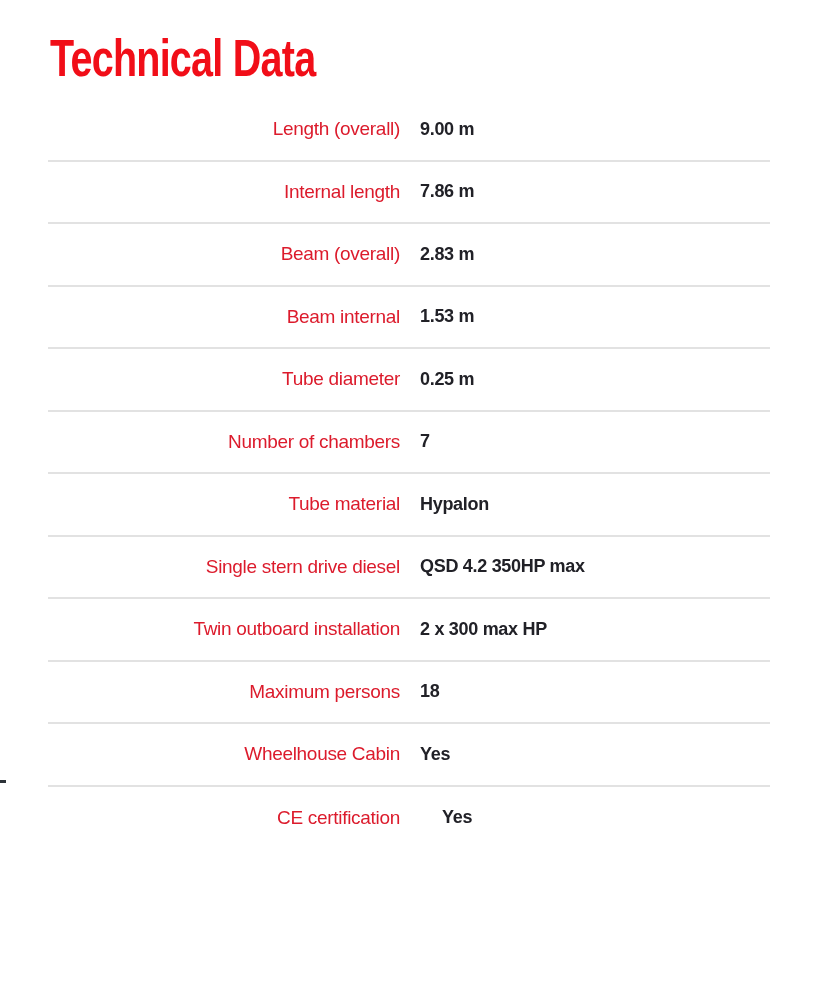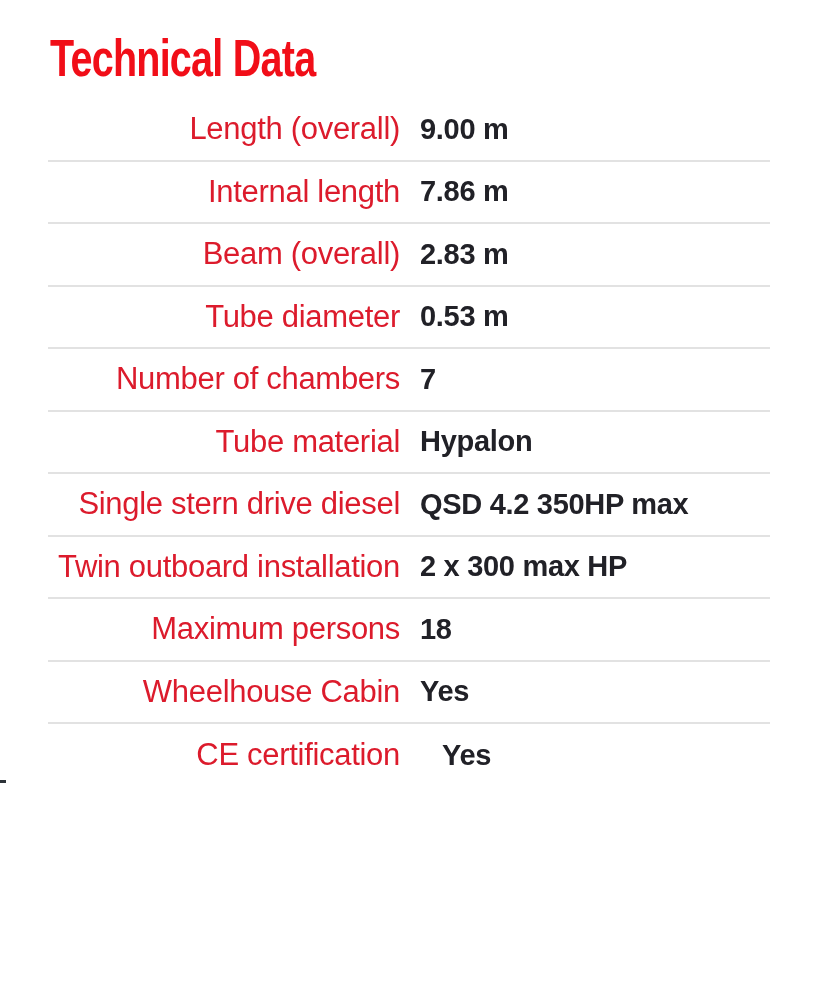--- a/index.html
+++ b/index.html
@@ -40,28 +40,28 @@
   }
   .row:last-child {
     border-bottom: none;
     gap: 22px;
   }
   .label {
     flex: 0 0 352px;
     display: flex;
     justify-content: flex-end;
     white-space: nowrap;
-    font-size: 31px;
+    font-size: 19px;
     letter-spacing: -0.3px;
     color: var(--label_red, #dc1b2c);
   }
   .value {
     margin-left: 20px;
     white-space: nowrap;
-    font-size: 29px;
+    font-size: 18px;
     font-weight: 700;
     letter-spacing: -0.3px;
     color: var(--value_dark, #212127);
   }
   .stray {
     position: absolute;
     left: 0;
     top: 780px;
     width: 6px;
     height: 3px;
@@ -80,22 +80,26 @@
       </div>
       <div class="row">
         <div class="label">Internal length</div>
         <div class="value">7.86 m</div>
       </div>
       <div class="row">
         <div class="label">Beam (overall)</div>
         <div class="value">2.83 m</div>
       </div>
       <div class="row">
+        <div class="label">Beam internal</div>
+        <div class="value">1.53 m</div>
+      </div>
+      <div class="row">
         <div class="label">Tube diameter</div>
-        <div class="value">0.53 m</div>
+        <div class="value">0.25 m</div>
       </div>
       <div class="row">
         <div class="label">Number of chambers</div>
         <div class="value">7</div>
       </div>
       <div class="row">
         <div class="label">Tube material</div>
         <div class="value">Hypalon</div>
       </div>
       <div class="row">

